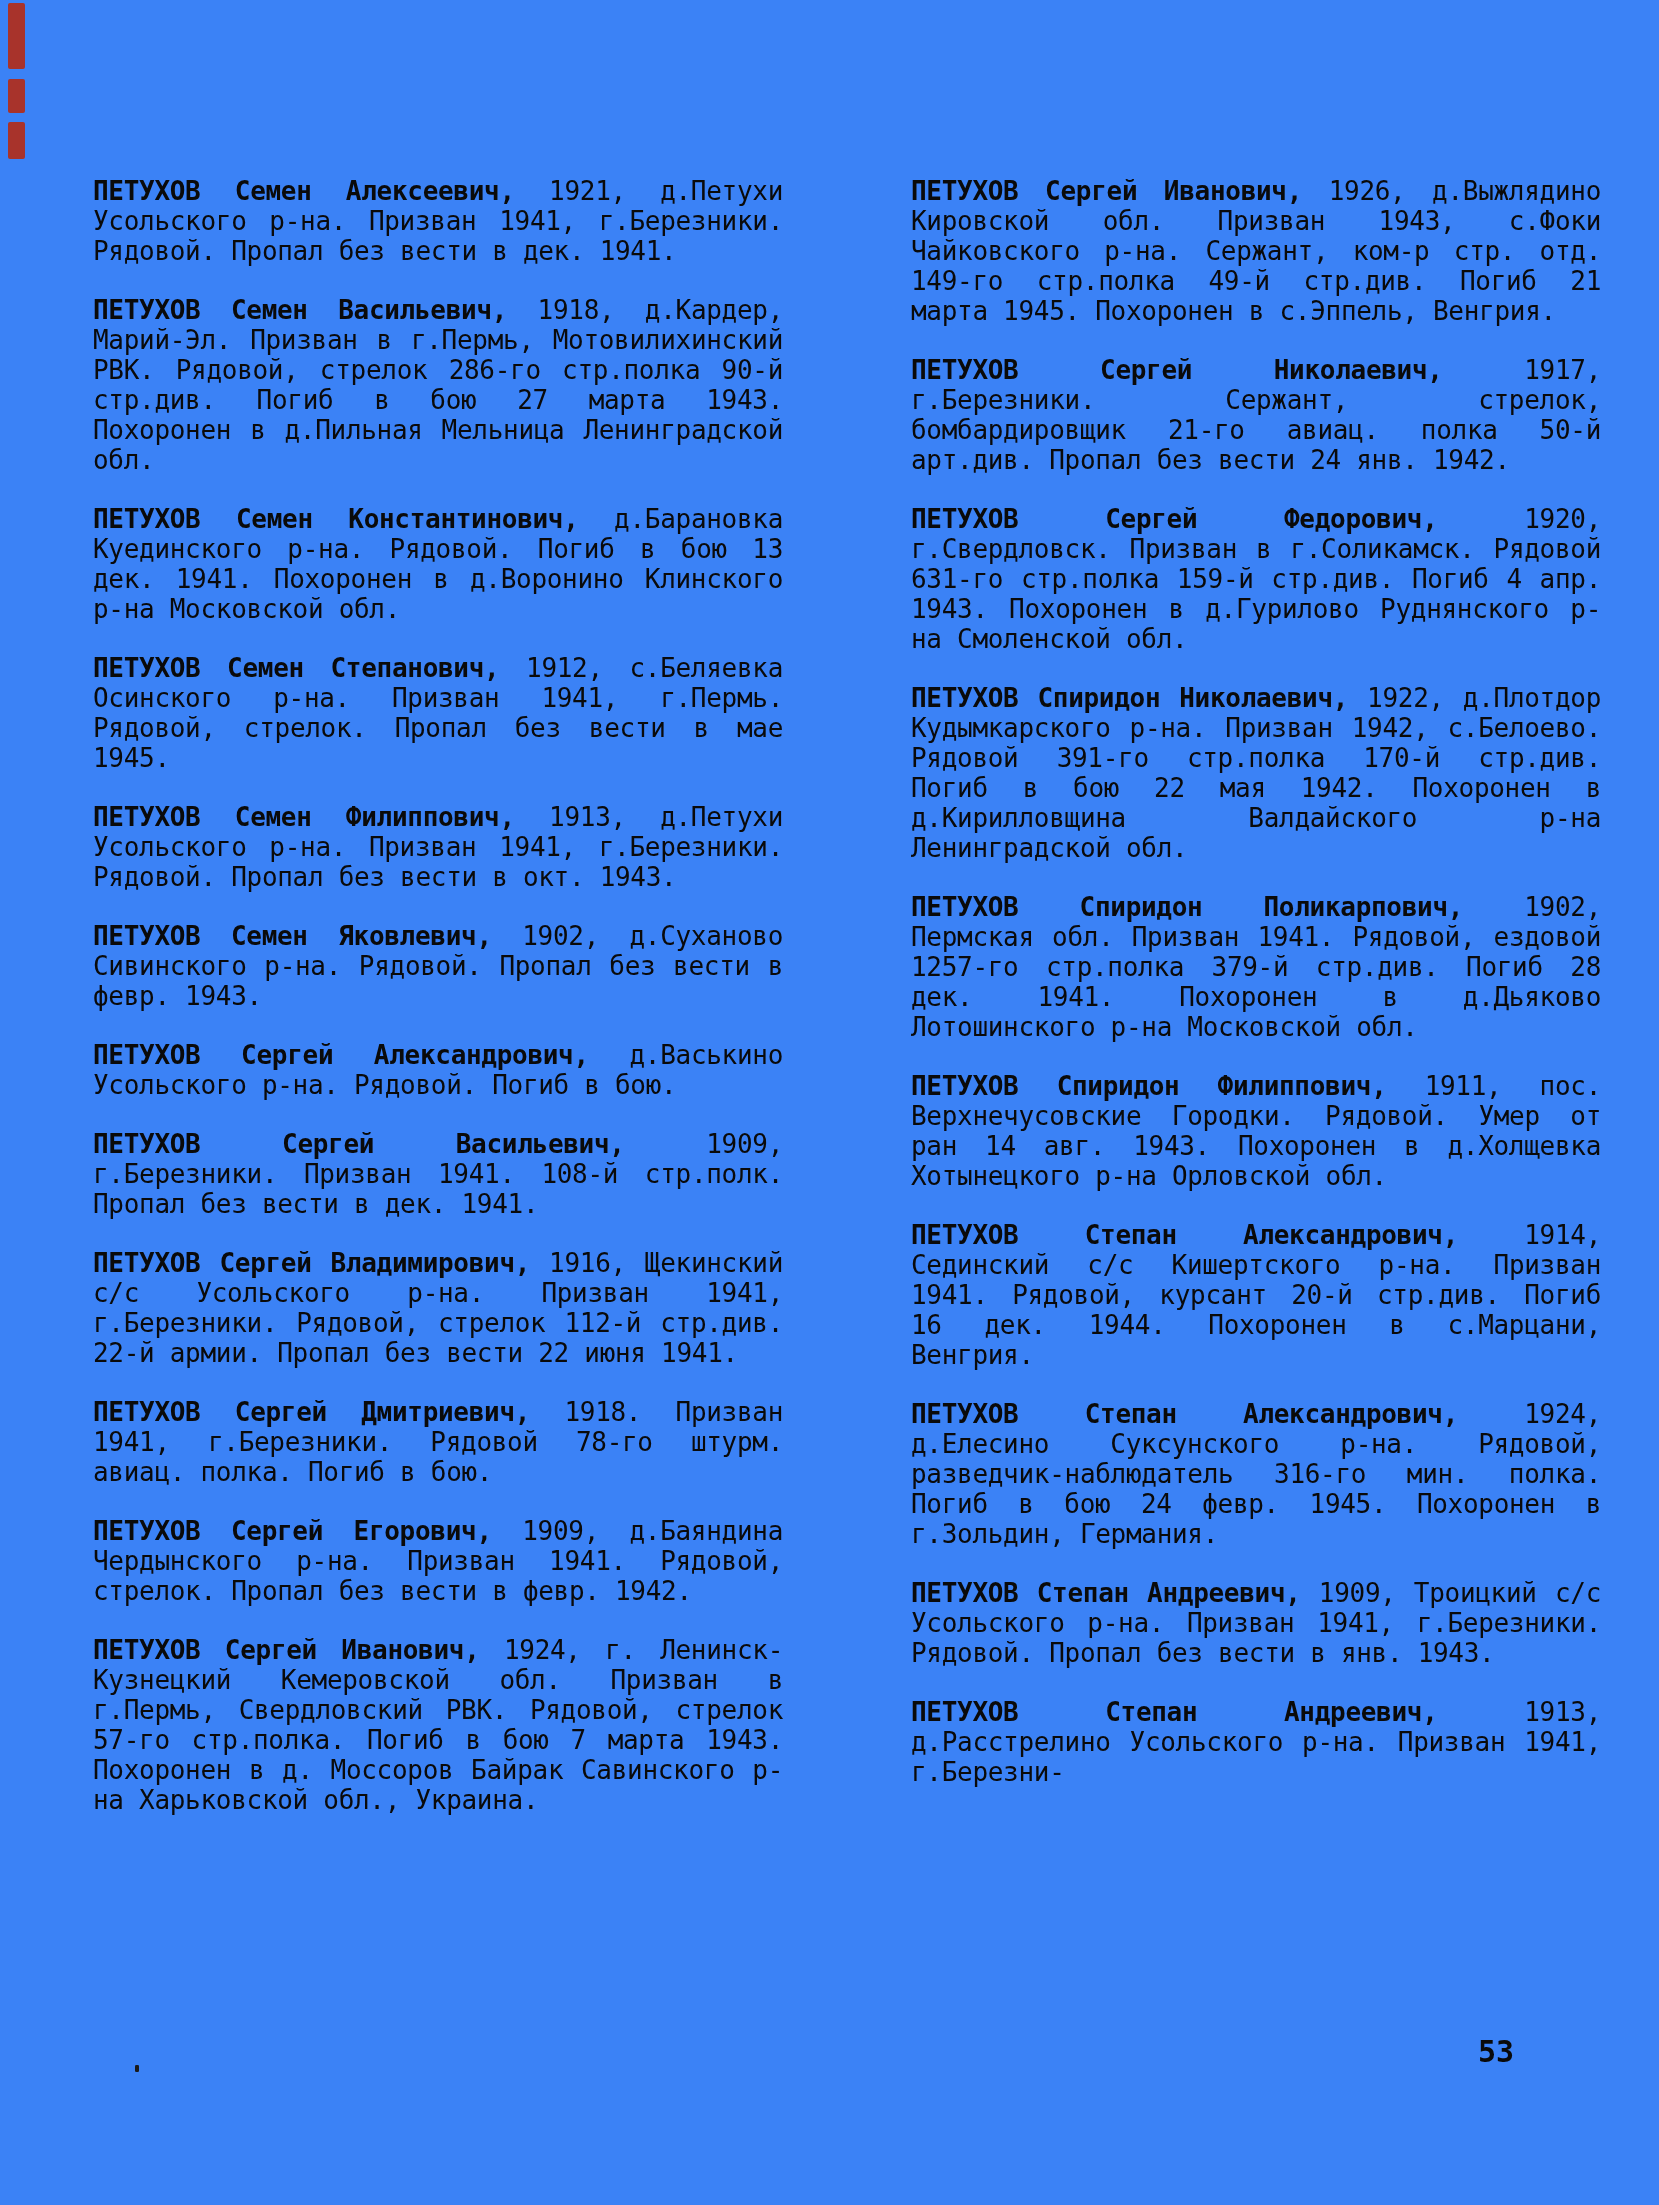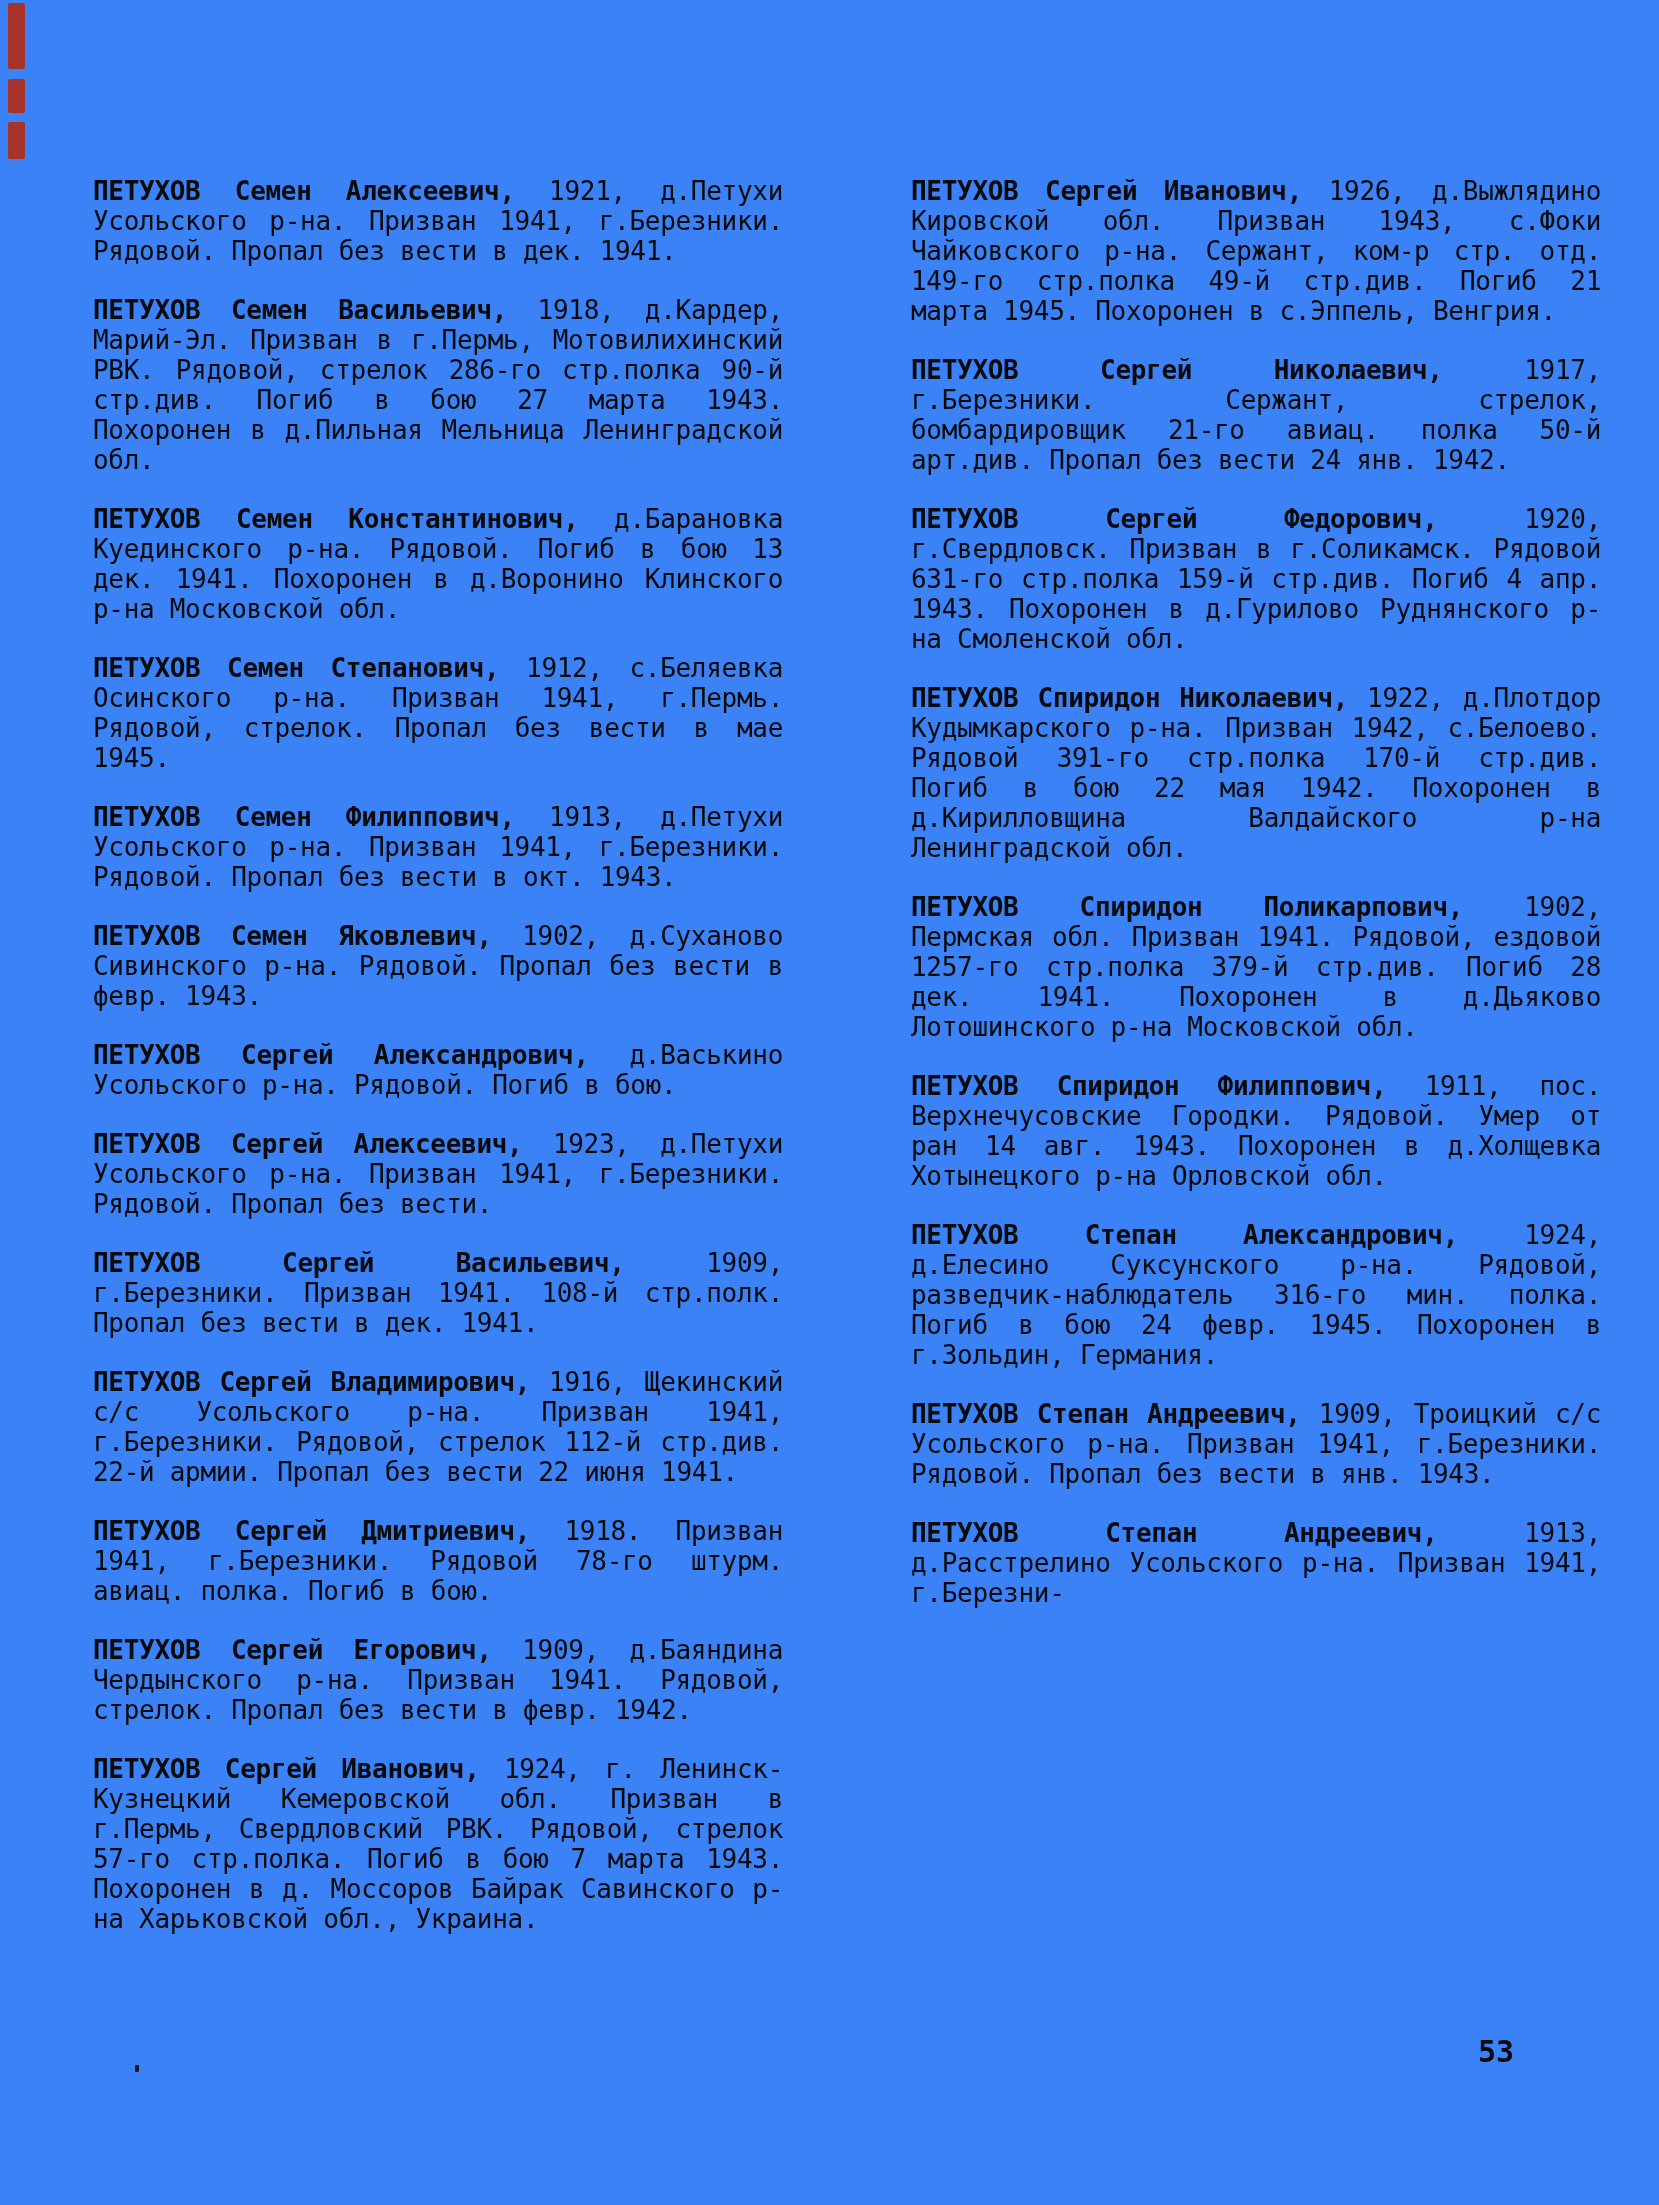--- a/index.html
+++ b/index.html
@@ -69,34 +69,34 @@
   </div>
 
   <div class="column column-left" id="column-left">
       <p class="entry"><span class="entry-name">ПЕТУХОВ Семен Алексеевич,</span><span class="entry-text"> 1921, д.Петухи Усольского р-на. Призван 1941, г.Березники. Рядовой. Пропал без вести в дек. 1941.</span></p>
       <p class="entry"><span class="entry-name">ПЕТУХОВ Семен Васильевич,</span><span class="entry-text"> 1918, д.Кардер, Марий-Эл. Призван в г.Пермь, Мотовилихинский РВК. Рядовой, стрелок 286-го стр.полка 90-й стр.див. Погиб в бою 27 марта 1943. Похоронен в д.Пильная Мельница Ленинградской обл.</span></p>
       <p class="entry"><span class="entry-name">ПЕТУХОВ Семен Константинович,</span><span class="entry-text"> д.Барановка Куединского р-на. Рядовой. Погиб в бою 13 дек. 1941. Похоронен в д.Воронино Клинского р-на Московской обл.</span></p>
       <p class="entry"><span class="entry-name">ПЕТУХОВ Семен Степанович,</span><span class="entry-text"> 1912, с.Беляевка Осинского р-на. Призван 1941, г.Пермь. Рядовой, стрелок. Пропал без вести в мае 1945.</span></p>
       <p class="entry"><span class="entry-name">ПЕТУХОВ Семен Филиппович,</span><span class="entry-text"> 1913, д.Петухи Усольского р-на. Призван 1941, г.Березники. Рядовой. Пропал без вести в окт. 1943.</span></p>
       <p class="entry"><span class="entry-name">ПЕТУХОВ Семен Яковлевич,</span><span class="entry-text"> 1902, д.Суханово Сивинского р-на. Рядовой. Пропал без вести в февр. 1943.</span></p>
       <p class="entry"><span class="entry-name">ПЕТУХОВ Сергей Александрович,</span><span class="entry-text"> д.Васькино Усольского р-на. Рядовой. Погиб в бою.</span></p>
-      <p class="entry"><span class="entry-name">ПЕТУХОВ Сергей Алексеевич,</span><span class="entry-text"> 1923, д.Петухи Усольского р-на. Призван 1941, г.Березники. Рядовой. Пропал без вести.</span></p>
       <p class="entry"><span class="entry-name">ПЕТУХОВ Сергей Васильевич,</span><span class="entry-text"> 1909, г.Березники. Призван 1941. 108-й стр.полк. Пропал без вести в дек. 1941.</span></p>
       <p class="entry"><span class="entry-name">ПЕТУХОВ Сергей Владимирович,</span><span class="entry-text"> 1916, Щекинский с/с Усольского р-на. Призван 1941, г.Березники. Рядовой, стрелок 112-й стр.див. 22-й армии. Пропал без вести 22 июня 1941.</span></p>
       <p class="entry"><span class="entry-name">ПЕТУХОВ Сергей Дмитриевич,</span><span class="entry-text"> 1918. Призван 1941, г.Березники. Рядовой 78-го штурм. авиац. полка. Погиб в бою.</span></p>
       <p class="entry"><span class="entry-name">ПЕТУХОВ Сергей Егорович,</span><span class="entry-text"> 1909, д.Баяндина Чердынского р-на. Призван 1941. Рядовой, стрелок. Пропал без вести в февр. 1942.</span></p>
       <p class="entry"><span class="entry-name">ПЕТУХОВ Сергей Иванович,</span><span class="entry-text"> 1924, г. Ленинск-Кузнецкий Кемеровской обл. Призван в г.Пермь, Свердловский РВК. Рядовой, стрелок 57-го стр.полка. Погиб в бою 7 марта 1943. Похоронен в д. Моссоров Байрак Савинского р-на Харьковской обл., Украина.</span></p>
     </div>
   <div class="column column-right" id="column-right">
       <p class="entry"><span class="entry-name">ПЕТУХОВ Сергей Иванович,</span><span class="entry-text"> 1926, д.Выжлядино Кировской обл. Призван 1943, с.Фоки Чайковского р-на. Сержант, ком-р стр. отд. 149-го стр.полка 49-й стр.див. Погиб 21 марта 1945. Похоронен в с.Эппель, Венгрия.</span></p>
       <p class="entry"><span class="entry-name">ПЕТУХОВ Сергей Николаевич,</span><span class="entry-text"> 1917, г.Березники. Сержант, стрелок, бомбардировщик 21-го авиац. полка 50-й арт.див. Пропал без вести 24 янв. 1942.</span></p>
       <p class="entry"><span class="entry-name">ПЕТУХОВ Сергей Федорович,</span><span class="entry-text"> 1920, г.Свердловск. Призван в г.Соликамск. Рядовой 631-го стр.полка 159-й стр.див. Погиб 4 апр. 1943. Похоронен в д.Гурилово Руднянского р-на Смоленской обл.</span></p>
       <p class="entry"><span class="entry-name">ПЕТУХОВ Спиридон Николаевич,</span><span class="entry-text"> 1922, д.Плотдор Кудымкарского р-на. Призван 1942, с.Белоево. Рядовой 391-го стр.полка 170-й стр.див. Погиб в бою 22 мая 1942. Похоронен в д.Кирилловщина Валдайского р-на Ленинградской обл.</span></p>
       <p class="entry"><span class="entry-name">ПЕТУХОВ Спиридон Поликарпович,</span><span class="entry-text"> 1902, Пермская обл. Призван 1941. Рядовой, ездовой 1257-го стр.полка 379-й стр.див. Погиб 28 дек. 1941. Похоронен в д.Дьяково Лотошинского р-на Московской обл.</span></p>
       <p class="entry"><span class="entry-name">ПЕТУХОВ Спиридон Филиппович,</span><span class="entry-text"> 1911, пос. Верхнечусовские Городки. Рядовой. Умер от ран 14 авг. 1943. Похоронен в д.Холщевка Хотынецкого р-на Орловской обл.</span></p>
+      <p class="entry"><span class="entry-name">ПЕТУХОВ Степан Александрович,</span><span class="entry-text"> 1914, Сединский с/с Кишертского р-на. Призван 1941. Рядовой, курсант 20-й стр.див. Погиб 16 дек. 1944. Похоронен в с.Марцани, Венгрия.</span></p>
       <p class="entry"><span class="entry-name">ПЕТУХОВ Степан Александрович,</span><span class="entry-text"> 1924, д.Елесино Суксунского р-на. Рядовой, разведчик-наблюдатель 316-го мин. полка. Погиб в бою 24 февр. 1945. Похоронен в г.Зольдин, Германия.</span></p>
       <p class="entry"><span class="entry-name">ПЕТУХОВ Степан Андреевич,</span><span class="entry-text"> 1909, Троицкий с/с Усольского р-на. Призван 1941, г.Березники. Рядовой. Пропал без вести в янв. 1943.</span></p>
       <p class="entry"><span class="entry-name">ПЕТУХОВ Степан Андреевич,</span><span class="entry-text"> 1913, д.Расстрелино Усольского р-на. Призван 1941, г.Березни-</span></p>
     </div>
 
   <div class="speck" style="left:135px; top:2065px;"></div>
 
   <div class="page-number">53</div>
 
 </div>

